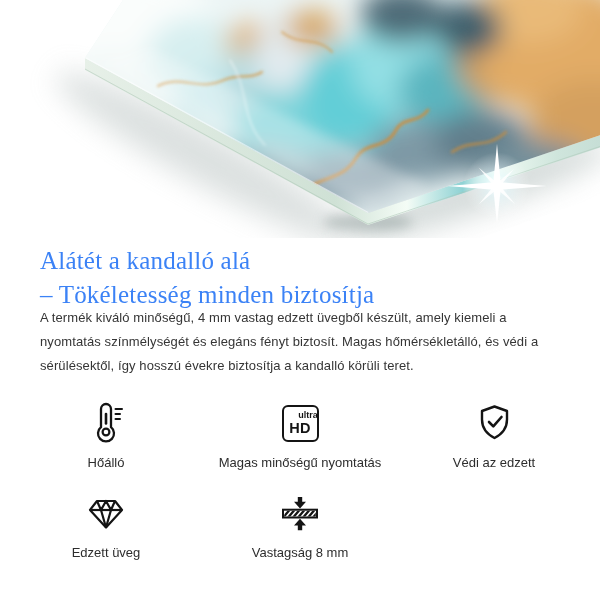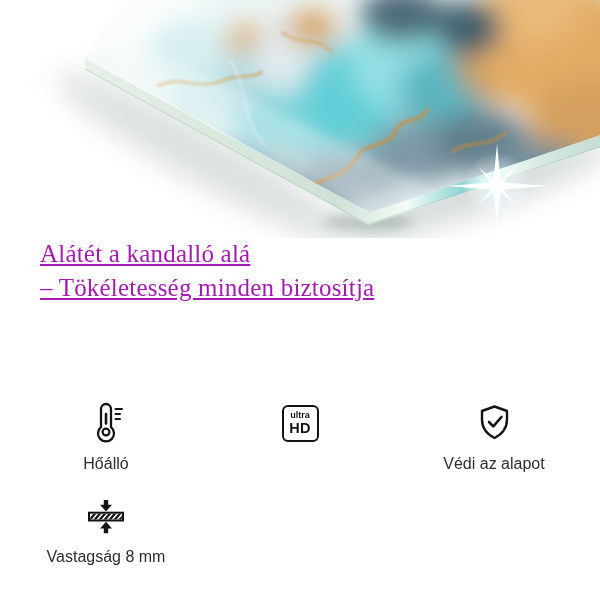--- a/index.html
+++ b/index.html
@@ -1,32 +1,32 @@
 <!DOCTYPE html>
 <html><head>
 <meta charset="utf-8">
 <style>
   html,body{margin:0;padding:0;}
   body{width:600px;height:600px;background:#fff;font-family:"Liberation Sans",sans-serif;}
   .page{position:relative;width:600px;height:600px;overflow:hidden;background:#fff;}
   .hero{position:absolute;top:0;left:0;width:600px;height:238px;}
   .hero svg{display:block;}
-  h1.title{position:absolute;top:237px;left:40px;margin:0;font-family:"Liberation Serif","DejaVu Serif",serif;
-    font-weight:400;font-size:25px;line-height:34px;color:#a21caf;letter-spacing:.2px;text-decoration:underline;}
+  h1.title{position:absolute;top:244px;left:40px;margin:0;font-family:"Liberation Serif","DejaVu Serif",serif;
+    font-weight:400;font-size:25px;line-height:34px;color:#3b82f6;letter-spacing:.2px;}
   h1.title span{display:block;}
   p.desc{position:absolute;top:306px;left:40px;width:528px;margin:0;font-size:13px;line-height:24px;
     color:#353535;letter-spacing:.1px;}
   .features{position:absolute;top:400px;left:0;width:600px;box-sizing:border-box;padding:0 9px;
     display:grid;grid-template-columns:repeat(3,1fr);row-gap:20px;}
   .feature{display:flex;flex-direction:column;align-items:center;}
   .icon-slot{height:46px;display:flex;align-items:center;justify-content:center;}
-  .feature .label{margin-top:9px;font-size:16px;color:#2d2d2d;text-align:center;white-space:nowrap;}
+  .feature .label{margin-top:9px;font-size:13px;color:#2d2d2d;text-align:center;white-space:nowrap;}
   .uhd{width:33px;height:33px;border:2.5px solid #141414;border-radius:6px;display:flex;flex-direction:column;
     align-items:center;justify-content:center;line-height:1;color:#141414;box-sizing:content-box;}
-  .uhd .t{font-size:9px;font-weight:700;}
+  .uhd .t{font-size:9px;font-weight:700;padding-left:16px;}
   .uhd .b{font-size:14.5px;font-weight:800;margin-top:1px;letter-spacing:.3px;}
   .ic{stroke:#141414;fill:none;stroke-linejoin:round;}
 </style>
 </head>
 <body>
 
 <div class="page">
 
   <div class="hero">
     <svg width="600" height="238" viewBox="0 0 600 238">
@@ -122,20 +122,21 @@
         </g>
       </g>
     </svg>
   </div>
 
   <h1 class="title">
     <span>Alátét a kandalló alá</span>
     <span>– Tökéletesség minden biztosítja</span>
   </h1>
 
+  <p class="desc">A termék kiváló minőségű, 4 mm vastag edzett üvegből készült, amely kiemeli a nyomtatás színmélységét és elegáns fényt biztosít. Magas hőmérsékletálló, és védi a sérülésektől, így hosszú évekre biztosítja a kandalló körüli teret.</p>
 
   <section class="features">
 
     <div class="feature">
       <div class="icon-slot">
         <svg width="36" height="44" viewBox="0 0 36 44">
           <path class="ic" stroke-width="2.3" d="M23,26.2 V8 a5,5 0 0 0 -10,0 v18.2 a8,8 0 1 0 10,0 Z"></path>
           <line x1="18" y1="13" x2="18" y2="22.5" stroke="#141414" stroke-width="2.6" stroke-linecap="round"></line>
           <circle class="ic" cx="18" cy="31" r="3.4" stroke-width="2.2"></circle>
           <g stroke="#141414" stroke-width="2" stroke-linecap="round">
@@ -148,32 +149,46 @@
       <div class="label">Hőálló</div>
     </div>
 
     <div class="feature">
       <div class="icon-slot">
         <div class="uhd">
           <span class="t">ultra</span>
           <span class="b">HD</span>
         </div>
       </div>
+      <div class="label">Magas minőségű nyomtatás</div>
     </div>
 
     <div class="feature">
       <div class="icon-slot">
         <svg width="37" height="40" viewBox="0 0 37 40">
           <path class="ic" stroke-width="2.4" d="M18.5,3.5 L31,8 v8.5 c0,9.8-5.7,15-12.5,18.5 C11.7,31.5 6,26.3 6,16.5 V8 Z"></path>
           <path class="ic" stroke-width="2.6" stroke-linecap="round" d="M13,19 l4.3,4.3 L25.5,14"></path>
         </svg>
       </div>
-      <div class="label">Védi az alapot</div>
-    </div>
-
+      <div class="label">Védi az edzett</div>
+    </div>
+
+    <div class="feature">
+      <div class="icon-slot">
+        <svg width="40" height="35" viewBox="0 0 40 35">
+          <g class="ic" stroke-width="2.2">
+            <path d="M11,5 H29 L36,14 L20,31.5 L4,14 Z"></path>
+            <path d="M4,14 H36"></path>
+            <path d="M11,5 L15,14 L20,5 L25,14 L29,5"></path>
+            <path d="M15,14 L20,31.5 M25,14 L20,31.5"></path>
+          </g>
+        </svg>
+      </div>
+      <div class="label">Edzett üveg</div>
+    </div>
 
 
     <div class="feature">
       <div class="icon-slot">
         <svg width="40" height="37" viewBox="0 0 40 37">
           <defs>
               <clipPath id="barClip">
                 <rect x="4.2" y="15.7" width="31.6" height="5.8"></rect>
               </clipPath>
             </defs>

